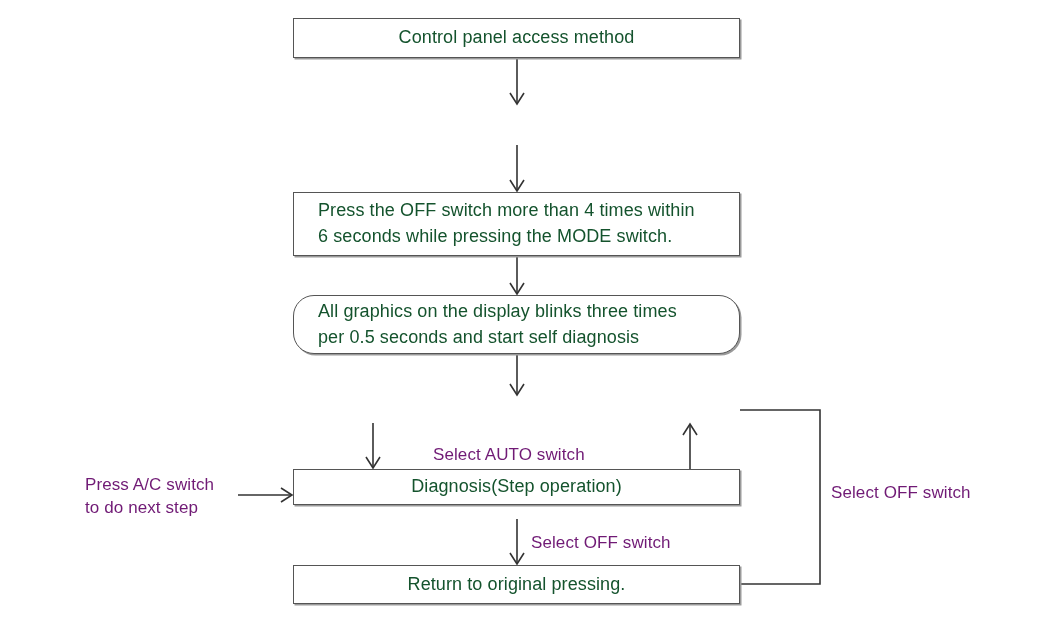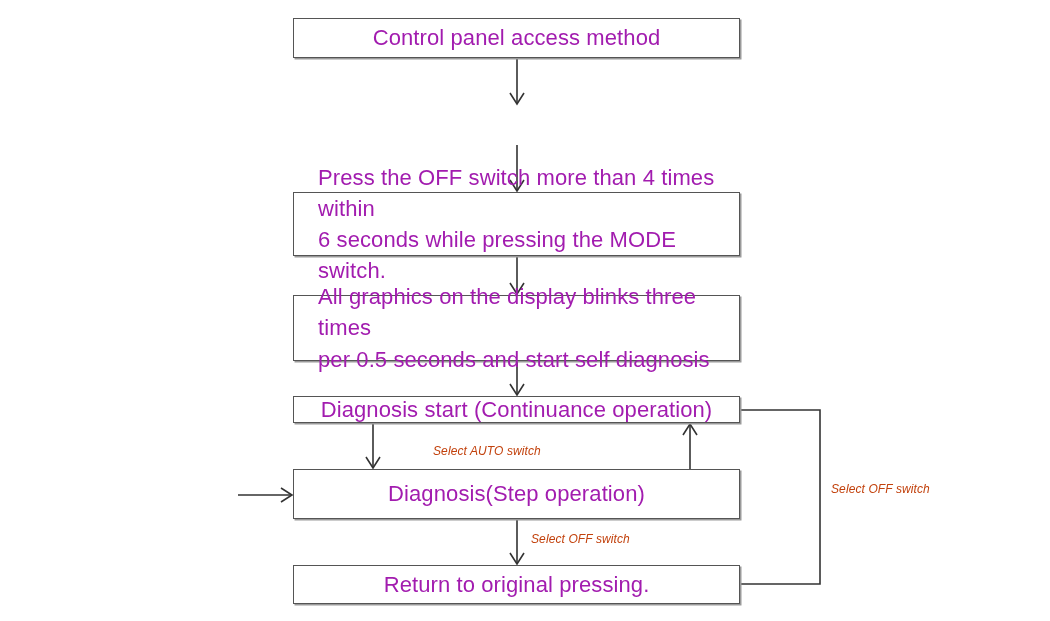--- a/index.html
+++ b/index.html
@@ -31,43 +31,42 @@
   .node-box {
     position: absolute;
     box-sizing: border-box;
     background: #ffffff;
     border: 1.5px solid #555555;
     box-shadow: 1.5px 1.5px 0 0 #9a9a9a;
     display: flex;
     align-items: center;
     justify-content: center;
     text-align: center;
-    font-size: 22px;
+    font-size: 18px;
     line-height: 1.42;
     letter-spacing: 0.1px;
-    color: #a21caf;
+    color: #14532d;
     padding: 7px 10px;
   }
   .node-box .node-text {
     white-space: pre-line;
     display: block;
     width: 100%;
   }
   .node-box.align-left .node-text {
     text-align: left;
     padding-left: 14px;
   }
   .edge-label {
     position: absolute;
-    font-size: 12px;
+    font-size: 17px;
     line-height: 1.38;
-    color: #c2410c;
+    color: #701a75;
     white-space: pre-line;
     letter-spacing: 0.1px;
-    font-style: italic;
   }
   .edge-label.left-annotation {
     text-align: left;
   }
 </style>
 </head>
 <body>
 
 <div id="diagram-root">
 
@@ -125,37 +124,36 @@
   <div class="node-box" style="left:293px; top:18px; width:447px; height:40px;">
     <span class="node-text">Control panel access method</span>
   </div>
 
 
   <div class="node-box align-left" style="left:293px; top:192px; width:447px; height:64px;">
     <span class="node-text">Press the OFF switch more than 4 times within
 6 seconds while pressing the MODE switch.</span>
   </div>
 
-  <div class="node-box align-left" style="left:293px; top:295px; width:447px; height:66px;">
+  <div class="node-box align-left" style="left:293px; top:295px; width:447px; height:59px;border-radius:21px;">
     <span class="node-text">All graphics on the display blinks three times
 per 0.5 seconds and start self diagnosis</span>
   </div>
 
-  <div class="node-box" style="left:293px; top:396px; width:447px; height:27px;">
-    <span class="node-text">Diagnosis start (Continuance operation)</span>
-  </div>
 
-  <div class="node-box" style="left:293px; top:469px; width:447px; height:50px;">
+  <div class="node-box" style="left:293px; top:469px; width:447px; height:36px;">
     <span class="node-text">Diagnosis(Step operation)</span>
   </div>
 
   <div class="node-box" style="left:293px; top:565px; width:447px; height:39px;">
     <span class="node-text">Return to original pressing.</span>
   </div>
 
   <div class="edge-label" style="left:433px; top:443px;">Select AUTO switch</div>
 
   <div class="edge-label" style="left:531px; top:531px;">Select OFF switch</div>
 
   <div class="edge-label" style="left:831px; top:481px;">Select OFF switch</div>
 
+  <div class="edge-label left-annotation" style="left:85px; top:473px;">Press A/C switch
+to do next step</div>
 
 </div>
 
 </body></html>

